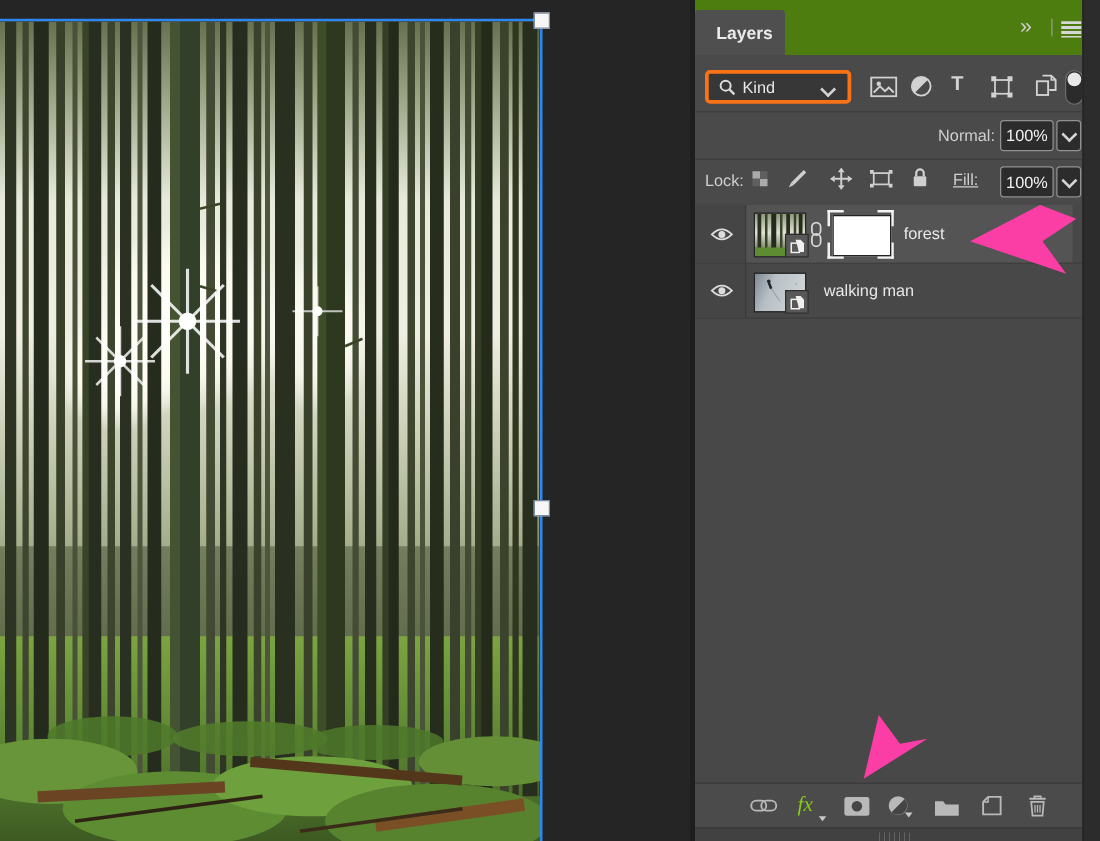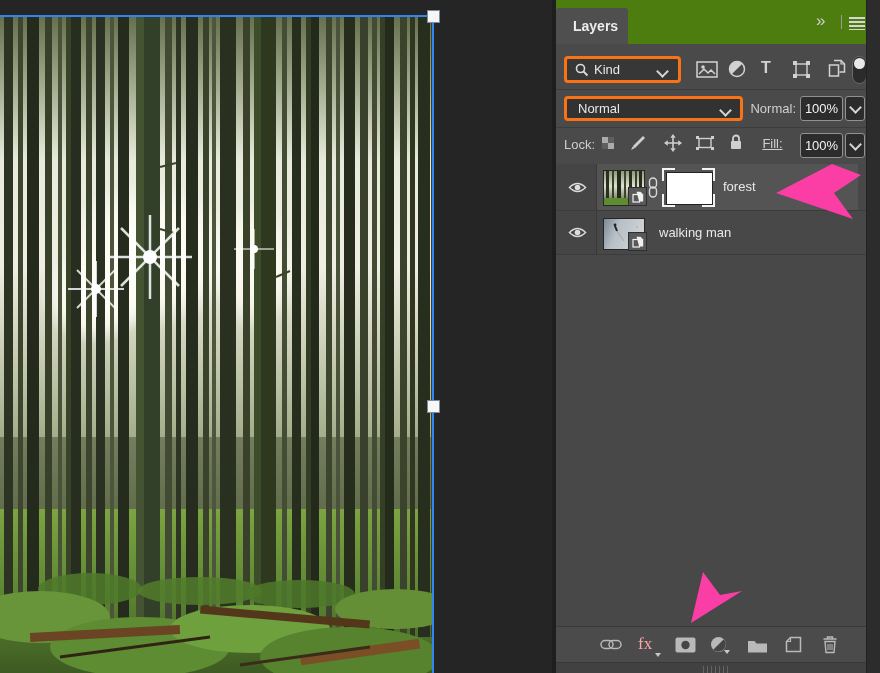--- a/index.html
+++ b/index.html
@@ -44,21 +44,21 @@
   .bracket{position:absolute;width:11px;height:11px;}
   .bracket.tl{border-left:2px solid #f2f2f2;border-top:2px solid #f2f2f2;}
   .bracket.tr{border-right:2px solid #f2f2f2;border-top:2px solid #f2f2f2;}
   .bracket.bl{border-left:2px solid #f2f2f2;border-bottom:2px solid #f2f2f2;}
   .bracket.br{border-right:2px solid #f2f2f2;border-bottom:2px solid #f2f2f2;}
 
   .bottom-toolbar{position:absolute;left:0;top:626px;width:310px;height:35px;background:#4b4b4b;border-top:1px solid #393939;}
   .bottom-strip{position:absolute;left:0;top:662px;width:310px;height:11px;background:#414141;border-top:1px solid #373737;}
   .grip{position:absolute;left:147px;top:3px;width:28px;height:7px;
         background:repeating-linear-gradient(90deg,#636363 0 1px,transparent 1px 4px);}
-  .fx-text{font-family:"Liberation Serif",serif;font-size:17px;color:#fca5a5;}
+  .fx-text{font-family:"Liberation Serif",serif;font-style:italic;font-size:17px;color:#84cc16;}
   .tri-down{width:0;height:0;border-left:3px solid transparent;border-right:3px solid transparent;
             border-top:4px solid #c9c9c9;position:absolute;}
   .hamburger{position:absolute;width:16px;height:13px;
              background:repeating-linear-gradient(to bottom,#d6d6d6 0 2px,transparent 2px 4px);}
 </style>
 </head>
 <body>
 
 <div class="app">
 
@@ -230,24 +230,20 @@
       <rect x="1.5" y="6" width="9" height="11" fill="none" stroke="#d2d2d2" stroke-width="1.5"></rect>
       <path d="M6,1.5 h7 l3.5,3.5 v8 h-5" fill="none" stroke="#d2d2d2" stroke-width="1.5"></path>
       <path d="M13,1.5 v3.5 h3.5" fill="none" stroke="#d2d2d2" stroke-width="1.2"></path>
     </svg>
     <svg class="abs" style="left:296px;top:56px;" width="16" height="28">
       <rect x="0.5" y="0.5" width="14" height="27" rx="7" fill="#2b2b2b" stroke="#6a6a6a"></rect>
       <circle cx="7.5" cy="7.5" r="5.5" fill="#e8e8e8"></circle>
     </svg>
     <div class="hdiv" style="top:89px;"></div>
 
-    <div class="dropdown" style="left:8px;top:96px;width:179px;height:25px;background:#323232;">
-      <span style="margin-left:11px;">Normal</span>
-      <span class="chev" style="position:absolute;right:10px;top:7px;"></span>
-    </div>
     <div class="label" style="left:180px;top:101px;width:60px;text-align:right;">Normal:</div>
     <div class="vbox" style="left:244px;top:96px;">
       <span>100%</span>
     </div>
     <div class="vchev" style="left:289px;top:96px;">
       <span class="chev" style="margin-top:-3px;"></span>
     </div>
     <div class="hdiv" style="top:127px;"></div>
 
     <div class="label" style="left:8px;top:137px;">Lock:</div>

